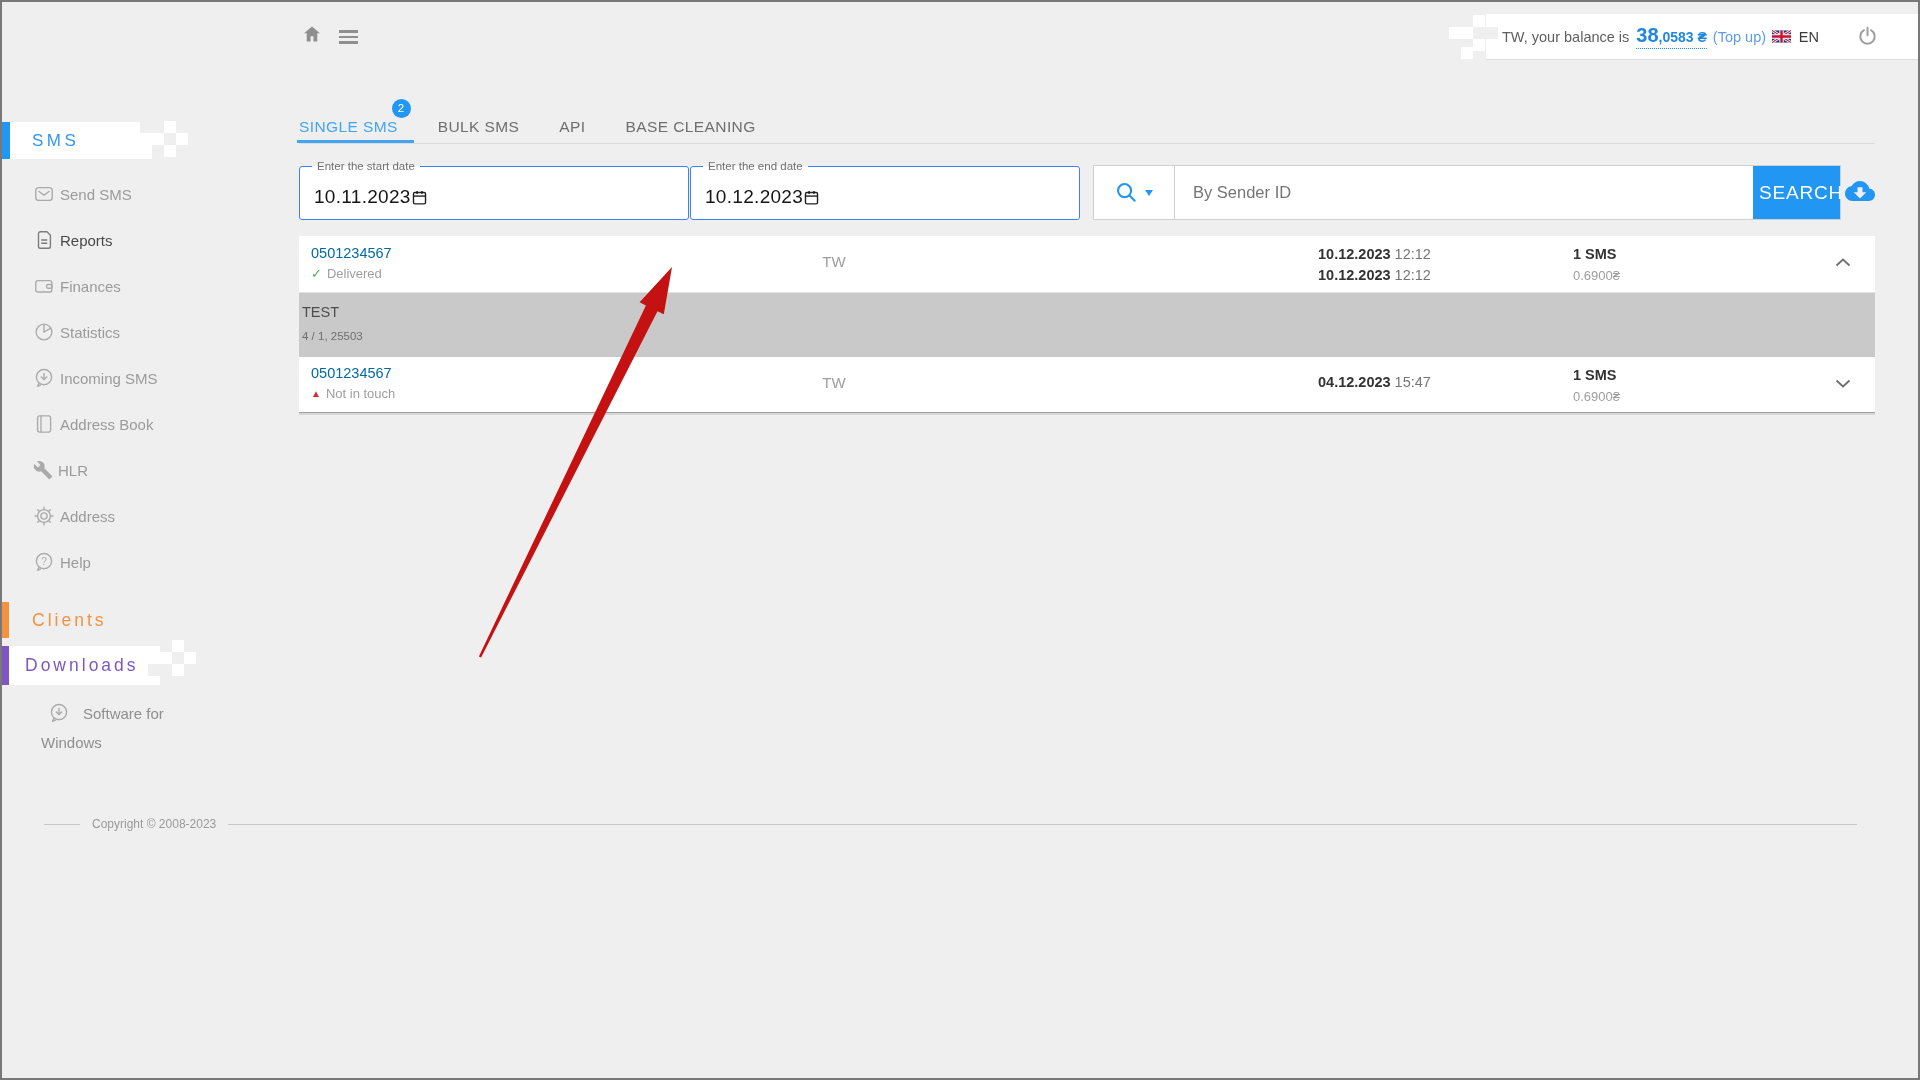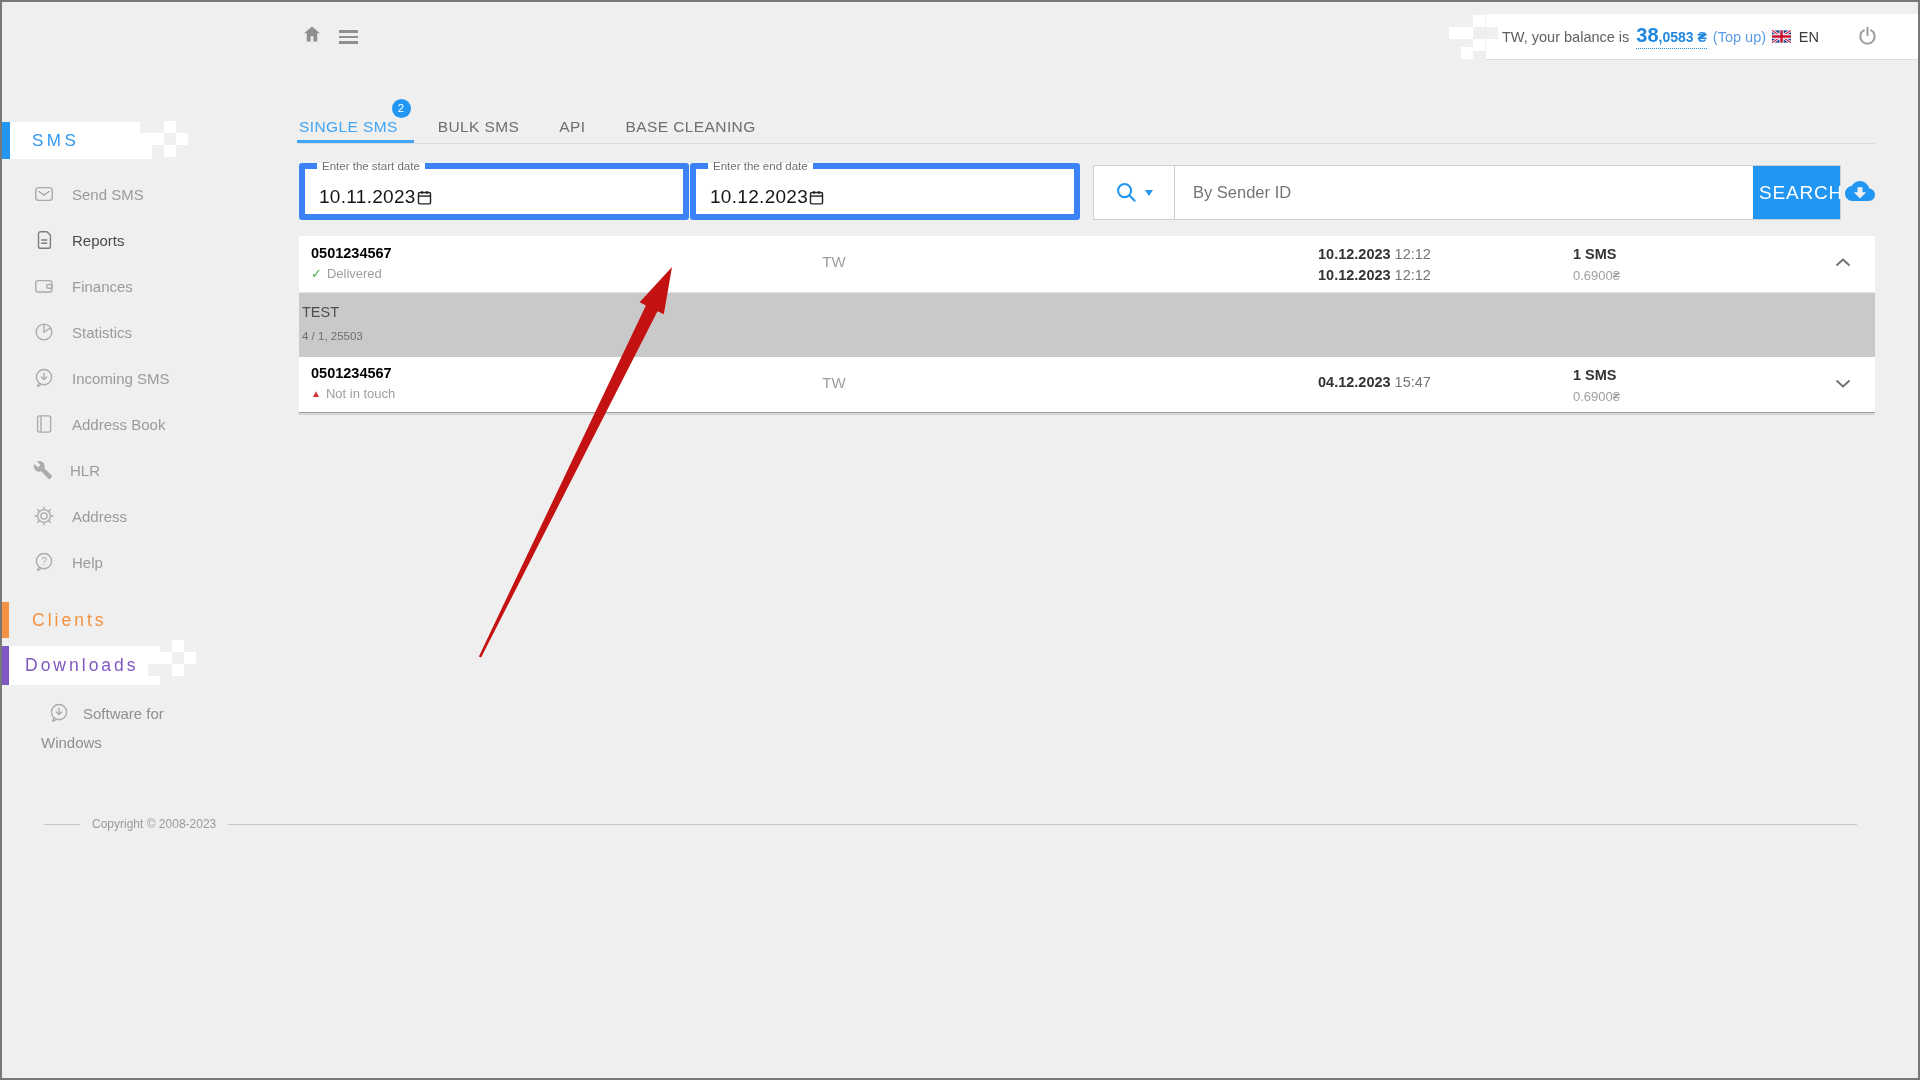--- a/index.html
+++ b/index.html
@@ -34,21 +34,21 @@
 
   
   .sms-bar {
     position:absolute; left:0; top:120px; width:150px; height:37px;
     background:#fff; border-left:8px solid #2196f3; box-sizing:border-box;
     line-height:37px; padding-left:22px; color:#3397f2; font-size:17px;
     letter-spacing:3.5px; cursor:pointer;
   }
   .menu { position:absolute; left:0; top:169px; width:250px; }
   .menu-item { height:46px; display:flex; align-items:center; padding-left:31px;
-    gap:17px; color:#9b9b9b; font-size:15px; cursor:pointer; }
+    gap:5px; color:#9b9b9b; font-size:15px; cursor:pointer; }
   .menu-item.active { color:#4a4a4a; }
   .mi { stroke:#ababab; fill:none; stroke-width:1.5; stroke-linecap:round; stroke-linejoin:round; }
   .menu-item.active .mi { stroke:#7c7c7c; }
 
   .clients-bar {
     position:absolute; left:0; top:600px; height:36px; border-left:7px solid #f49240;
     line-height:36px; padding-left:23px; color:#f49240; font-size:17.5px;
     letter-spacing:3px; cursor:pointer;
   }
   .downloads-bar {
@@ -74,21 +74,21 @@
     color:#6f6f6f; cursor:pointer; white-space:nowrap; }
   .tab.active { color:#42a5f5; }
   .tab.active::after { content:""; position:absolute; left:-2px; right:-16px; bottom:0;
     height:3px; background:#42a5f5; }
   .tab-badge { position:absolute; top:-6px; right:-13px; width:19px; height:19px;
     border-radius:50%; background:#2196f3; color:#fff; font-size:11.5px;
     line-height:19px; text-align:center; }
 
   
   .datebox { position:absolute; top:158px; width:390px; height:60px; margin:0;
-    background:#fff; border:6px solid #3b82f6; border-radius:3px;
+    background:#fff; border:1px solid #3b82f6; border-radius:3px;
     box-sizing:border-box; padding:0 10px; cursor:text; }
   .datebox legend { font-size:11.5px; color:#6f6f6f; padding:0 5px; margin-left:2px; }
   .datebox .val { display:flex; justify-content:flex-start; align-items:center;
     padding:1px 4px 10px 4px; font-size:19px; color:#161616; letter-spacing:0.3px;margin-top:13px; }
   #startdate { left:297px; }
   #enddate   { left:688px; }
 
   .search-panel { position:absolute; left:1091px; top:163px; width:748px; height:55px;
     background:#fff; border:1px solid #d0d0d0; box-sizing:border-box; display:flex; }
   .search-type { width:80px; display:flex; align-items:center; justify-content:center;
@@ -102,21 +102,21 @@
     font-size:19px; letter-spacing:0.8px; cursor:pointer;
     font-family:"Liberation Sans", sans-serif; }
   .cloud-dl { position:absolute; left:1843px; top:174px; cursor:pointer; }
 
   
   .rows { position:absolute; left:297px; top:234px; width:1576px; }
   .msg-row { position:relative; background:#fff; cursor:pointer; }
   .msg-row.r1 { height:57px; border-bottom:1px solid #e3e3e3; box-sizing:border-box; }
   .msg-row.r3 { height:56px; border-bottom:1px solid #a0a0a0; box-sizing:border-box;
     box-shadow:0 2px 0 rgba(0,0,0,0.10); }
-  .m-phone { position:absolute; left:12px; top:9px; font-size:14.5px; font-weight:bold; color:#000000; }
+  .m-phone { position:absolute; left:12px; top:9px; font-size:14.5px; font-weight:normal; color:#0369a1; }
   .m-status { position:absolute; left:12px; top:30px; font-size:13px; color:#9e9e9e;
     display:flex; align-items:center; gap:5px; }
   .ok-ico { color:#4caf50; font-size:13px; }
   .warn-ico { color:#d32f2f; font-size:10px; }
   .m-sender { position:absolute; left:505px; top:17px; width:60px; text-align:center;
     font-size:15px; color:#9e9e9e; }
   .m-dates { position:absolute; left:1019px; top:8px; font-size:14.5px; line-height:21px;
     color:#757575; }
   .m-dates b { color:#333; }
   .m-count { position:absolute; left:1274px; top:8px; line-height:21px; }

